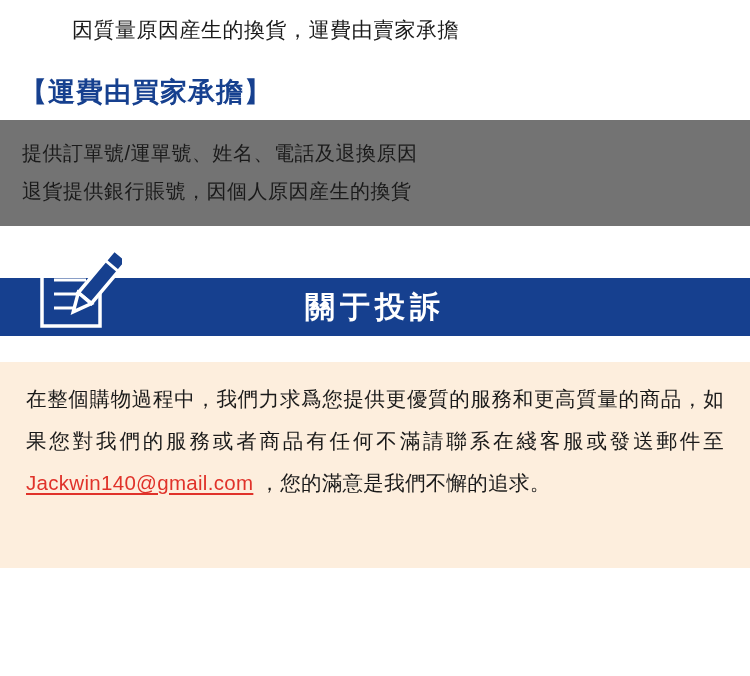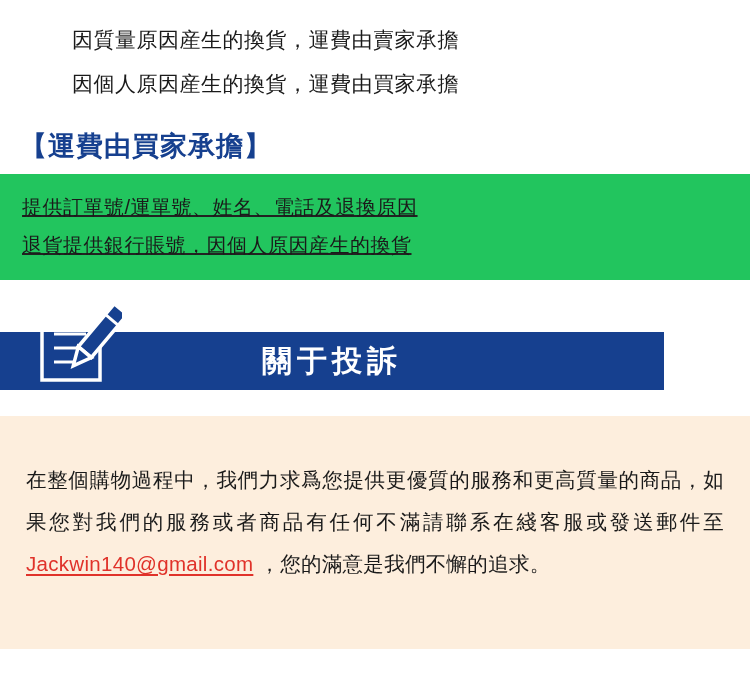--- a/index.html
+++ b/index.html
@@ -16,21 +16,21 @@
   }
 
   .page {
     position: relative;
     width: 750px;
     height: 676px;
   }
 
   
   .policy-lines {
-    padding-top: 18px;
+    padding-top: 8px;
   }
   .policy-line {
     font-size: 21px;
     line-height: 44px;
     color: #1a1a1a;
     padding-left: 72px;
     letter-spacing: 0.5px;
     white-space: nowrap;
   }
 
@@ -40,45 +40,44 @@
     font-weight: bold;
     color: #16408f;
     padding-left: 20px;
     margin-top: 22px;
     margin-bottom: 10px;
     letter-spacing: 1px;
   }
 
   
   .note-block {
-    background: #22c55e;
+    background: #737373;
     padding: 14px 0 16px 0;
     margin: 0;
-    text-decoration: underline;
   }
   .note-line {
     font-size: 20px;
     line-height: 38px;
     color: #1a1a1a;
     padding-left: 22px;
     letter-spacing: 0.5px;
     white-space: nowrap;
   }
 
   
   .banner-wrap {
     position: relative;
     margin-top: 52px;
     height: 62px;
   }
   .banner-bar {
     position: absolute;
     left: 0;
     top: 0;
-    width: 664px;
+    width: 750px;
     height: 58px;
     background: #16408f;
     display: flex;
     align-items: center;
     justify-content: center;
   }
   .banner-title {
     color: #ffffff;
     font-size: 30px;
     font-weight: bold;
@@ -89,21 +88,21 @@
     left: 36px;
     top: -38px;
     width: 86px;
     height: 92px;
   }
 
   
   .complaint-block {
     background: #fdeedd;
     margin-top: 22px;
-    padding: 43px 26px 30px 26px;
+    padding: 16px 26px 30px 26px;
     height: 160px;
     box-sizing: content-box;
   }
   .complaint-text {
     font-size: 20.5px;
     line-height: 42px;
     color: #1a1a1a;
     letter-spacing: 0.3px;
     text-align: justify;
   }
@@ -114,21 +113,20 @@
     font-family: "Liberation Sans", sans-serif;
   }
 </style>
 </head>
 <body>
 
 <div class="page">
 
   <div class="policy-lines">
     <div class="policy-line">因質量原因産生的換貨，運費由賣家承擔</div>
-    <div class="policy-line">因個人原因産生的換貨，運費由買家承擔</div>
   </div>
 
   <div class="section-heading">【運費由買家承擔】</div>
 
   <div class="note-block">
     <div class="note-line">提供訂單號/運單號、姓名、電話及退換原因</div>
     <div class="note-line">退貨提供銀行賬號，因個人原因産生的換貨</div>
   </div>
 
   <div class="banner-wrap">

